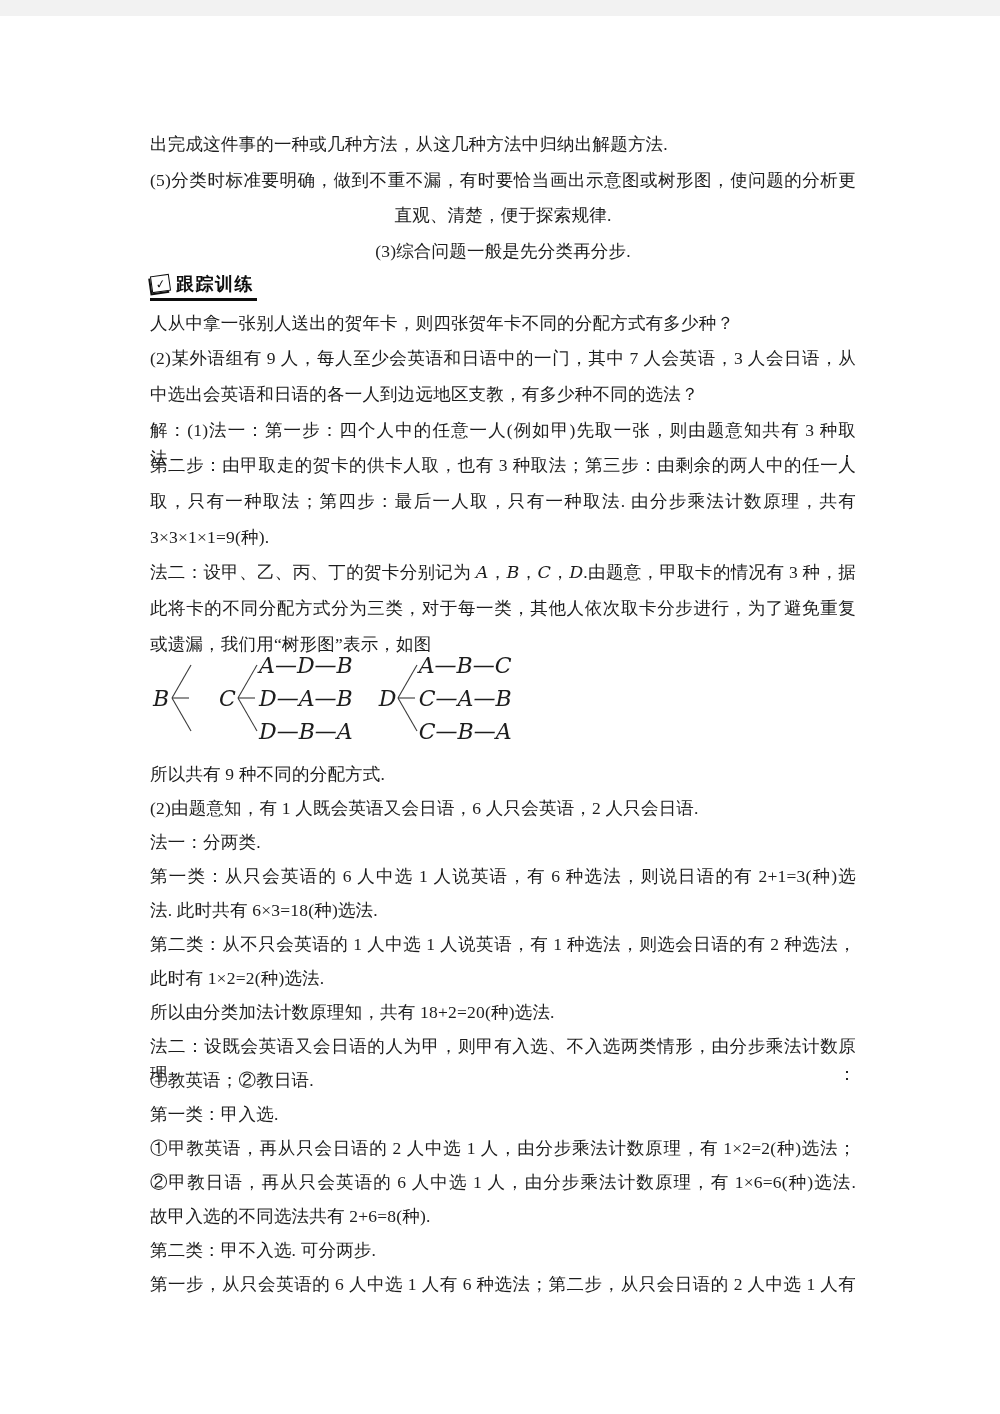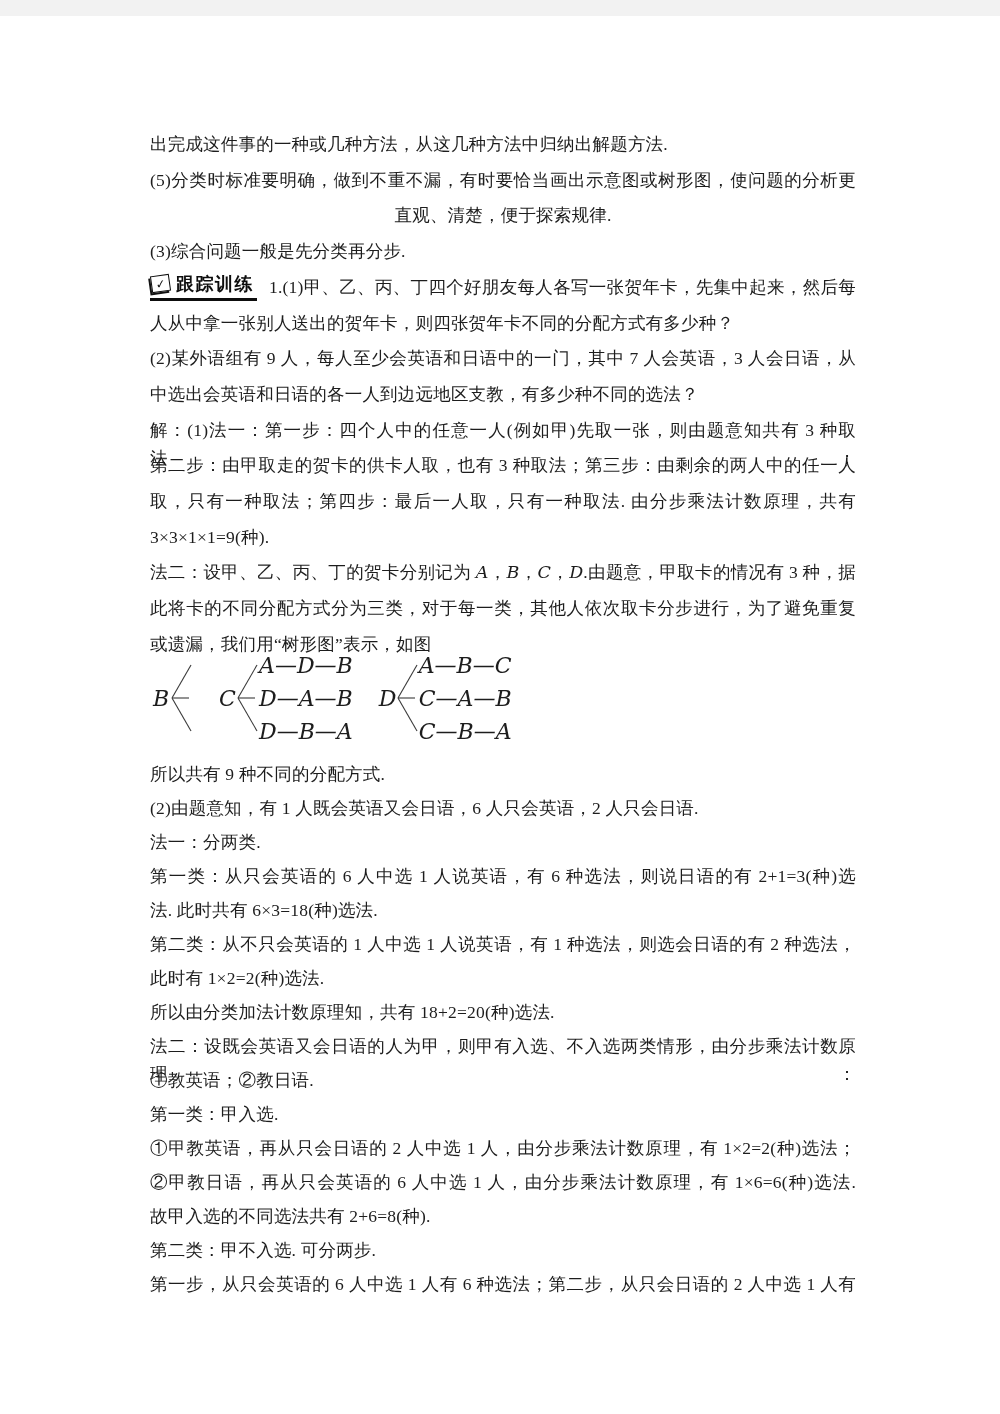--- a/index.html
+++ b/index.html
@@ -95,27 +95,26 @@
   }
 </style>
 </head>
 <body>
 
 <div class="page">
   <div id="lines-host">
       <div class="line" style="top: 114px;">出完成这件事的一种或几种方法，从这几种方法中归纳出解题方法.</div>
       <div class="line jst" style="top: 149.7px;">(5)分类时标准要明确，做到不重不漏，有时要恰当画出示意图或树形图，使问题的分析更</div>
       <div class="line" style="top: 185.4px; text-align: center;">直观、清楚，便于探索规律.</div>
-      <div class="line" style="top: 221.1px;">(3)综合问题一般是先分类再分步.</div>
+      <div class="line" style="top: 221.1px; text-align: center;">(3)综合问题一般是先分类再分步.</div>
       <div class="line jst badge-line" style="top: 256.8px;">
         <span class="badge">
           <span class="badge-icon">✓</span>
           <span>跟踪训练</span>
         </span>
-        <span class="line-text">1.(1)甲、乙、丙、丁四个好朋友每人各写一张贺年卡，先集中起来，然后每</span>
       </div>
       <div class="line" style="top: 292.5px;">人从中拿一张别人送出的贺年卡，则四张贺年卡不同的分配方式有多少种？</div>
       <div class="line jst" style="top: 328.2px;">(2)某外语组有 9 人，每人至少会英语和日语中的一门，其中 7 人会英语，3 人会日语，从</div>
       <div class="line" style="top: 363.9px;">中选出会英语和日语的各一人到边远地区支教，有多少种不同的选法？</div>
       <div class="line jst" style="top: 399.6px;">解：(1)法一：第一步：四个人中的任意一人(例如甲)先取一张，则由题意知共有 3 种取法；</div>
       <div class="line jst" style="top: 435.3px;">第二步：由甲取走的贺卡的供卡人取，也有 3 种取法；第三步：由剩余的两人中的任一人</div>
       <div class="line jst" style="top: 471px;">取，只有一种取法；第四步：最后一人取，只有一种取法. 由分步乘法计数原理，共有</div>
       <div class="line" style="top: 506.7px;">3×3×1×1=9(种).</div>
       <div class="line jst" style="top: 542.4px;"><span>法二：设甲、乙、丙、丁的贺卡分别记为 </span><span class="it">A</span><span>，</span><span class="it">B</span><span>，</span><span class="it">C</span><span>，</span><span class="it">D</span><span>.由题意，甲取卡的情况有 3 种，据</span></div>
       <div class="line jst" style="top: 578.1px;">此将卡的不同分配方式分为三类，对于每一类，其他人依次取卡分步进行，为了避免重复</div>

